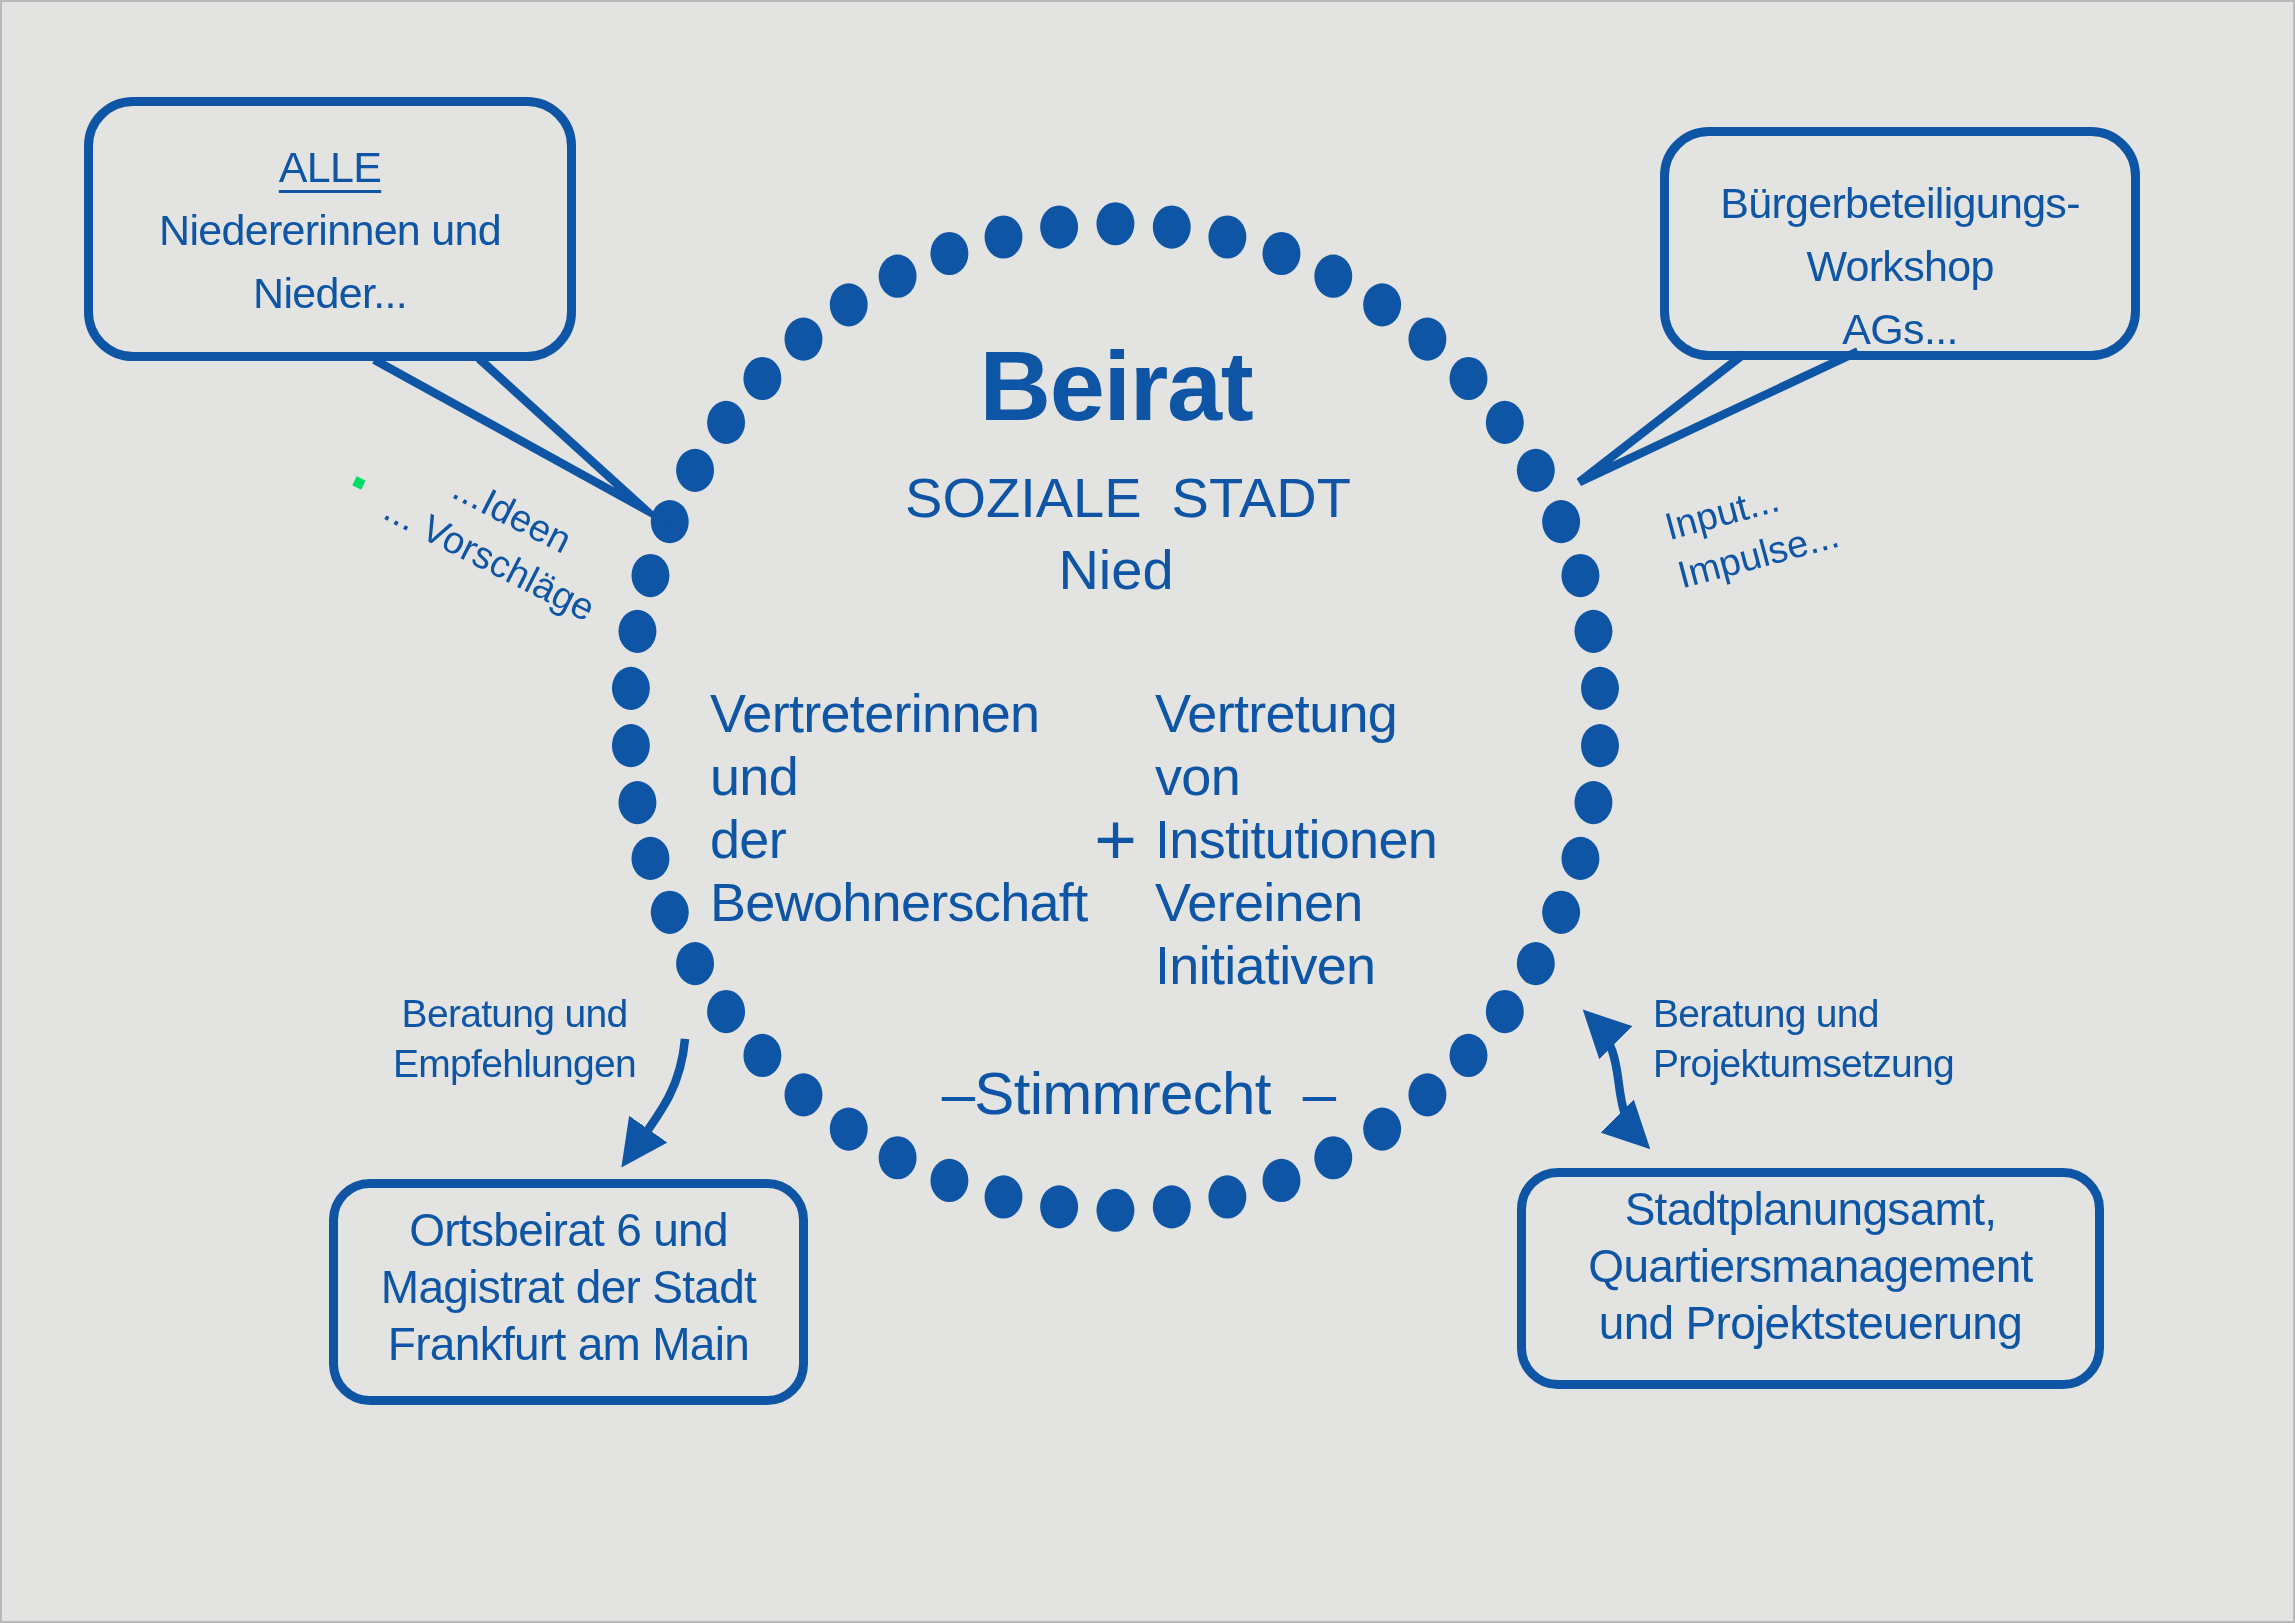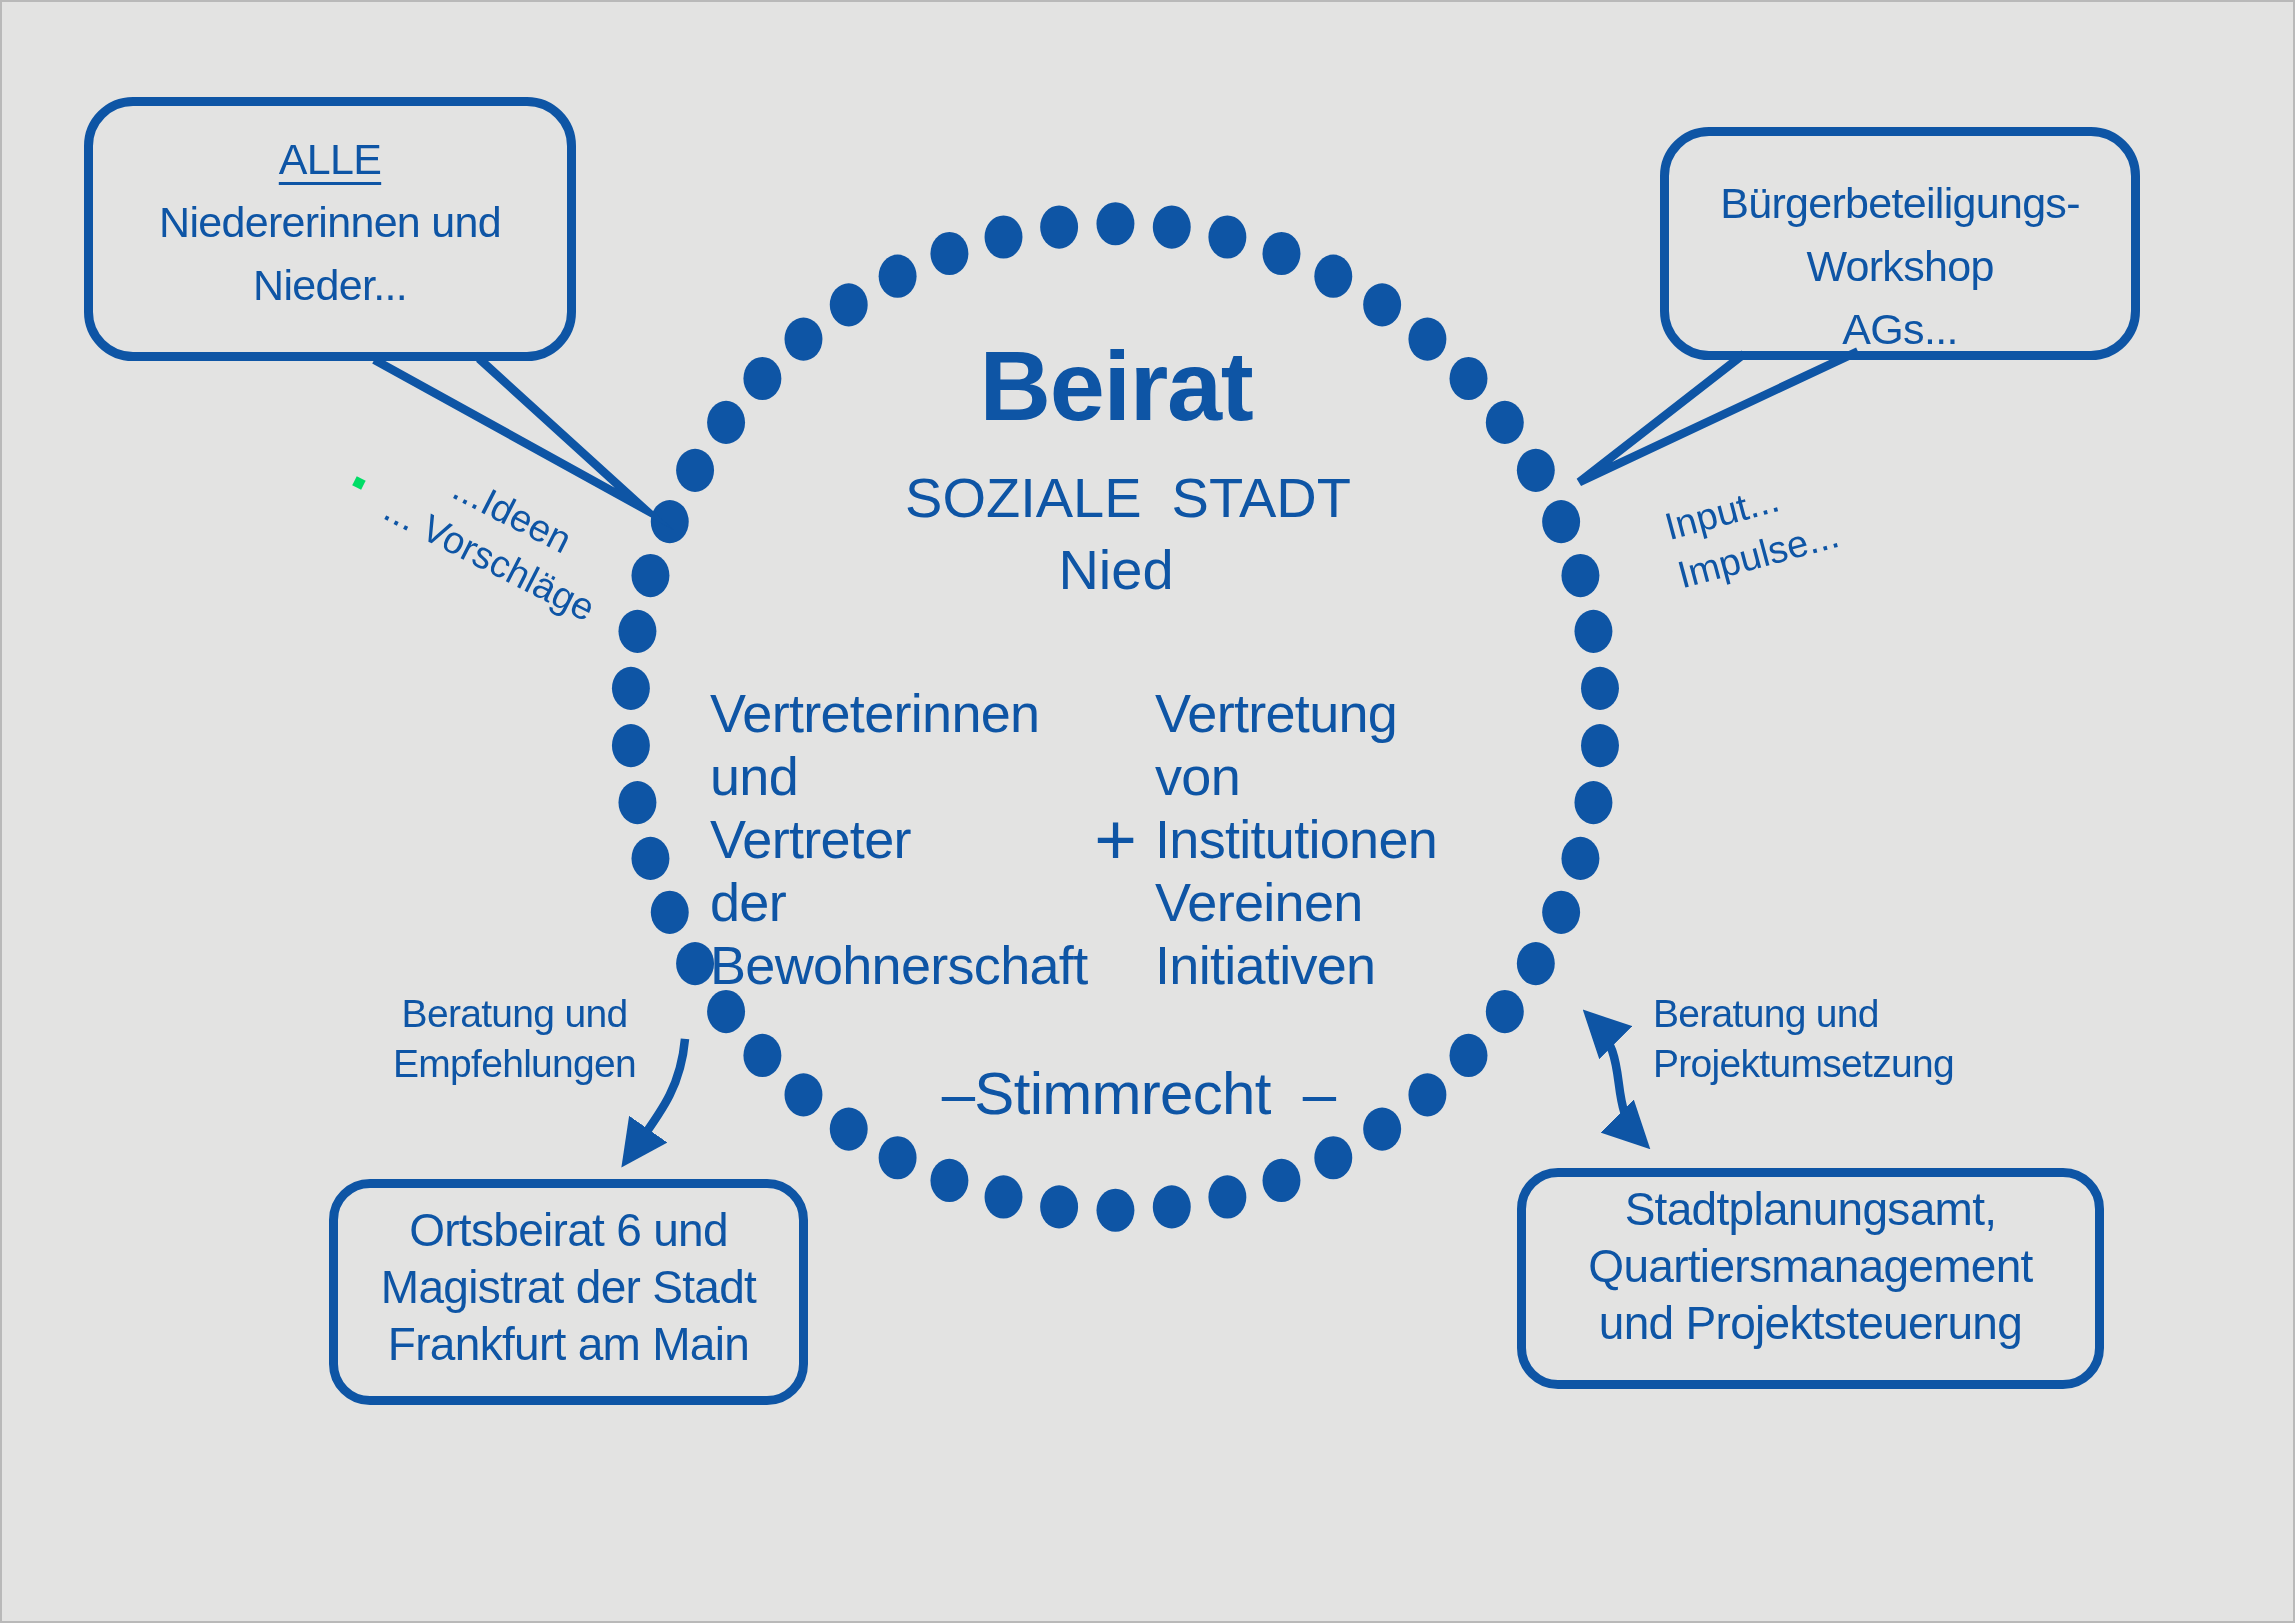--- a/index.html
+++ b/index.html
@@ -141,21 +141,21 @@
     <path class="accent-stroke" stroke-width="13" stroke-miterlimit="9" d="M 572 550 L 985 778 L 732 548"></path>
 
     <path class="accent-stroke" stroke-width="13" stroke-miterlimit="9" d="M 2666 541 L 2414 737 L 2840 537"></path>
 
     <path class="accent-stroke" stroke-width="13" d="M 1047 1588 C 1040 1668, 1005 1706, 960 1770" marker-end="url(#ah)"></path>
 
     <path class="accent-stroke" stroke-width="13" d="M 2432 1556 C 2498 1622, 2452 1686, 2510 1744" marker-start="url(#ah)" marker-end="url(#ah)"></path>
   </svg>
 
   <div class="bubble" style="left:84px;top:97px;width:492px;height:264px;">
-    <div style="padding-top:22px;">
+    <div style="padding-top:30px;">
       <div class="line underlined">ALLE</div>
       <div class="line">Niedererinnen und</div>
       <div class="line">Nieder...</div>
     </div>
   </div>
 
   <div class="bubble" style="left:1660px;top:127px;width:480px;height:233px;">
     <div style="padding-top:36px;">
       <div class="line">Bürgerbeteiligungs-</div>
       <div class="line">Workshop</div>
@@ -174,21 +174,20 @@
     <div class="line">Impulse...</div>
   </div>
 
   <div class="abs centered title" style="left:789px;top:328px;width:654px;">Beirat</div>
   <div class="abs centered subtitle" style="left:801px;top:463px;width:654px;">SOZIALE STADT</div>
   <div class="abs centered subtitle" style="left:789px;top:535px;width:654px;">Nied</div>
 
   <div class="abs col" style="left:710px;top:682px;width:393px;">
     <div class="line">Vertreterinnen</div>
     <div class="line">und</div>
-    <div class="line">Vertreter</div>
     <div class="line">der</div>
     <div class="line">Bewohnerschaft</div>
   </div>
 
   <div class="abs centered plus" style="left:1050px;top:802px;width:131px;">+</div>
 
   <div class="abs col" style="left:1155px;top:682px;width:393px;">
     <div class="line">Vertretung</div>
     <div class="line">von</div>
     <div class="line">Institutionen</div>

